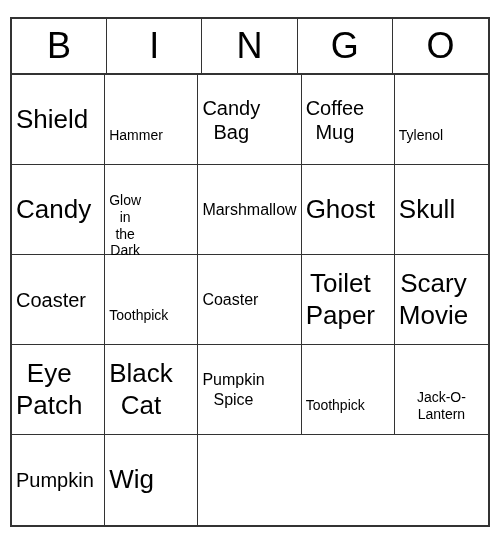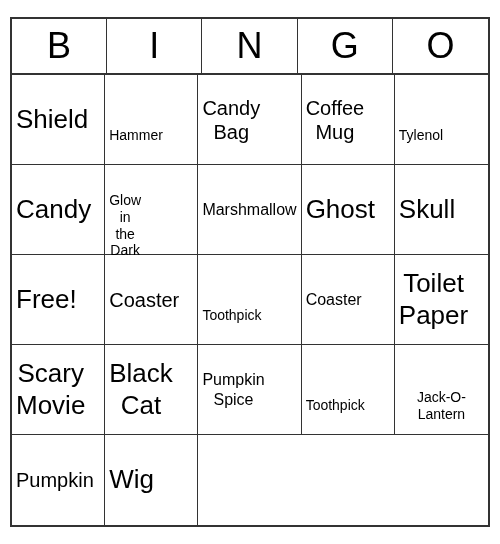--- a/index.html
+++ b/index.html
@@ -123,36 +123,36 @@
       <div class="bingo-cell">
         <span class="cell-text size-xsmall">Marshmallow</span>
       </div>
       <div class="bingo-cell">
         <span class="cell-text size-large">Ghost</span>
       </div>
       <div class="bingo-cell">
         <span class="cell-text size-large">Skull</span>
       </div>
       <div class="bingo-cell">
-        <span class="cell-text size-large">Free!</span>
-      </div>
-      <div class="bingo-cell">
         <span class="cell-text size-medium">Coaster</span>
       </div>
       <div class="bingo-cell">
         <span class="cell-text size-small">Toothpick</span>
       </div>
       <div class="bingo-cell">
         <span class="cell-text size-xsmall">Coaster</span>
       </div>
       <div class="bingo-cell">
         <span class="cell-text size-large">Toilet<br>Paper</span>
       </div>
       <div class="bingo-cell">
         <span class="cell-text size-large">Scary<br>Movie</span>
+      </div>
+      <div class="bingo-cell">
+        <span class="cell-text size-large">Eye<br>Patch</span>
       </div>
       <div class="bingo-cell">
         <span class="cell-text size-large">Black<br>Cat</span>
       </div>
       <div class="bingo-cell">
         <span class="cell-text size-xsmall">Pumpkin<br>Spice</span>
       </div>
       <div class="bingo-cell">
         <span class="cell-text size-small">Toothpick</span>
       </div>

